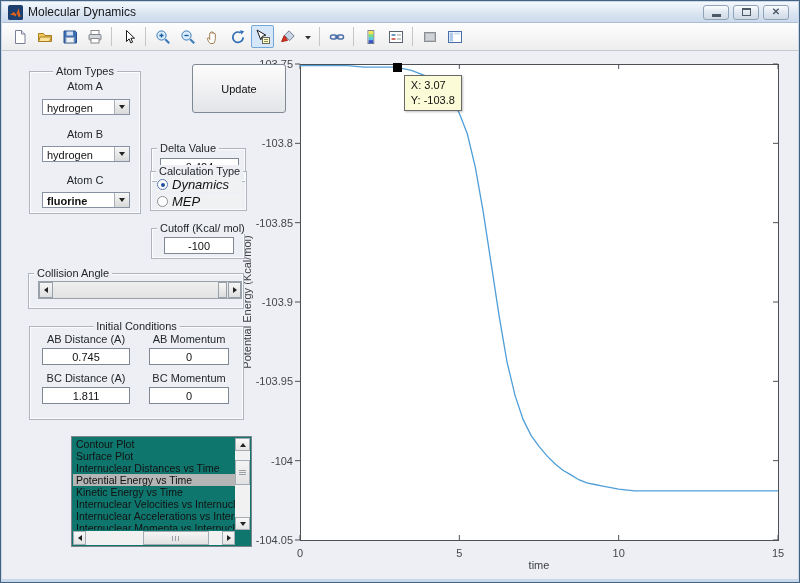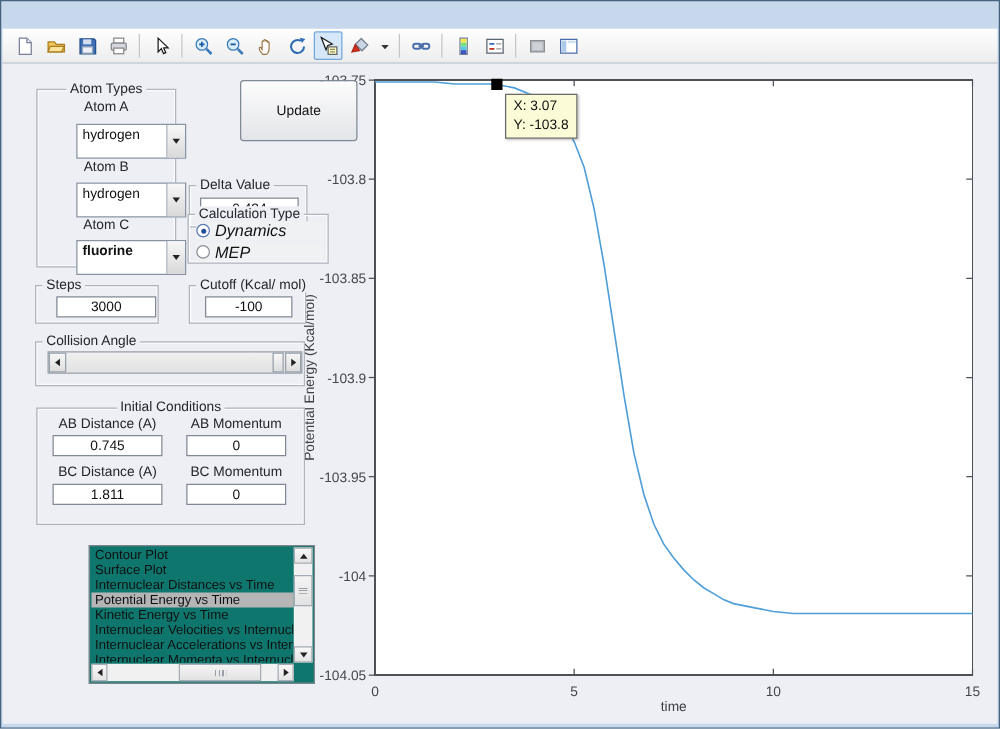--- a/index.html
+++ b/index.html
@@ -34,21 +34,21 @@
   #plot-svg{position:absolute;left:0;top:0;pointer-events:none;}
   
   .gpanel{position:absolute;border:1px solid #b0b4bd;box-shadow:inset 0 0 0 1px #fbfcfd;}
   .ptitle{position:absolute;top:-7px;font-size:11px;color:#23262a;background:#edeff4;padding:0 3px;white-space:nowrap;}
   .ptitle.center{left:50%;transform:translateX(-50%);text-align:right;}
   .ptitle.left{left:5px;}
   .fldlabel{position:absolute;font-size:11px;color:#23262a;text-align:center;white-space:nowrap;}
   .edit{position:absolute;border:1px solid #7f8894;background:#fff;font-family:"Liberation Sans",sans-serif;
     font-size:11px;text-align:center;color:#111;padding:0;}
   
-  .combo{position:absolute;height:28px;background:#fff;border:1px solid #8792a2;margin-left:19px;}
+  .combo{position:absolute;height:16px;background:#fff;border:1px solid #8792a2;}
   .combo .val{position:absolute;left:4px;top:2px;font-size:11px;color:#111;}
   .combo .cbtn{position:absolute;right:0;top:0;bottom:0;width:15px;
     background:linear-gradient(#f7f7f7,#d9d9d9);border-left:1px solid #a9b0ba;
     display:flex;align-items:center;justify-content:center;}
   .caret-down{width:0;height:0;border-left:3.5px solid transparent;border-right:3.5px solid transparent;border-top:4px solid #222;}
   
   .push-btn{position:absolute;border:1px solid #7f8894;border-radius:3px;
     background:linear-gradient(#fcfcfc,#e4e5e9);font-family:"Liberation Sans",sans-serif;
     font-size:11px;color:#111;}
   
@@ -83,20 +83,40 @@
     font-size:11px;color:#111;line-height:15px;padding:2px 6px;white-space:nowrap;}
   .dt-marker{position:absolute;width:9px;height:9px;background:#000;}
   .tick-label{font-size:11px;fill:#44474c;font-family:"Liberation Sans",sans-serif;}
   .axis-label{font-size:11px;fill:#3d4045;font-family:"Liberation Sans",sans-serif;}
 </style>
 </head>
 <body>
 
 <div class="window">
 
+  <div class="titlebar">
+    <span class="app-icon">
+      <svg viewBox="0 0 16 16">
+          <rect width="16" height="16" rx="2" fill="#1b3f6e"></rect>
+          <path d="M2 10.5c2-.8 3-2.8 4.3-3L8.7 10l2.6-6.5 2.2 9h-2.6l-1.2-3.8-1.8 3.6c-1.3-1.3-2.4-1.6-5.9-1.8z" fill="#e0631d"></path>
+        </svg>
+    </span>
+    <span class="title-text">Molecular Dynamics</span>
+    <span class="winbtns">
+      <span class="winbtn">
+          <span class="glyph-min"></span>
+        </span>
+      <span class="winbtn">
+          <span class="glyph-max"></span>
+        </span>
+      <span class="winbtn">
+          <span class="glyph-close">✕</span>
+        </span>
+    </span>
+  </div>
 
   <div class="toolbar" id="toolbar">
       <button class="tb-btn">
         <svg viewBox="0 0 16 16">
           <path d="M3.5 1.5h6l3.5 3.5v9.5H3.5z" fill="#fff" stroke="#7a7f9a"></path>
           <path d="M9.5 1.5v3.5H13" fill="#e9e9f4" stroke="#7a7f9a"></path>
         </svg>
       </button>
       <button class="tb-btn">
         <svg viewBox="0 0 16 16">
@@ -277,36 +297,32 @@
     </div>
   </div>
 
   <button class="push-btn" style="left:151px;top:63px;width:94px;height:49px;margin-left:40px;">Update</button>
 
   <div class="gpanel" style="left:150px;top:123px;width:95px;height:34px;margin-top:24px;">
     <span class="ptitle left">Delta Value</span>
     <input class="edit" style="left: 8px; top: 9px; width: 79px; height: 17px;" readonly="" value="0.424">
   </div>
 
-  <div class="gpanel" style="left:149px;top:170px;width:113px;height:40px;text-align:right;">
+  <div class="gpanel" style="left:149px;top:170px;width:97px;height:40px;text-align:right;">
     <span class="ptitle left">Calculation Type</span>
     <div class="radio-row" style="top:5px;">
       <span class="radio checked"></span>
       <span class="radio-label">Dynamics</span>
     </div>
     <div class="radio-row" style="top:22px;">
       <span class="radio"></span>
       <span class="radio-label">MEP</span>
     </div>
   </div>
 
-  <div class="gpanel" style="left:27px;top:227px;width:99px;height:31px;">
-    <span class="ptitle left">Steps</span>
-    <input class="edit" style="left: 16px; top: 8px; width: 80px; height: 17px;" readonly="" value="3000">
-  </div>
 
   <div class="gpanel" style="left:150px;top:227px;width:94px;height:31px;">
     <span class="ptitle left">Cutoff (Kcal/ mol)</span>
     <input class="edit" style="left: 12px; top: 8px; width: 70px; height: 17px;" readonly="" value="-100">
   </div>
 
   <div class="gpanel" style="left:27px;top:272px;width:216px;height:36px;">
     <span class="ptitle left">Collision Angle</span>
     <div class="slider" style="left:9px;top:7px;width:204px;height:18px;">
       <span class="sl-btn left">

